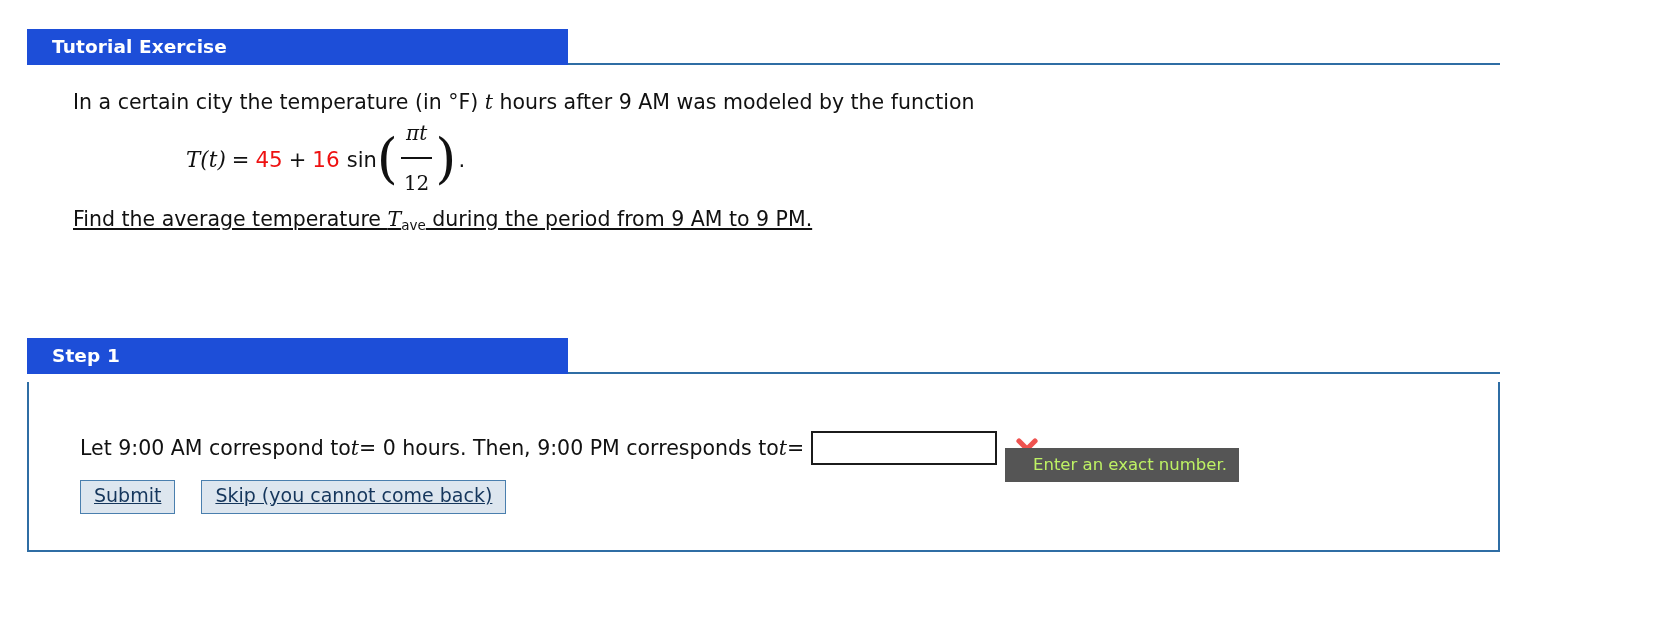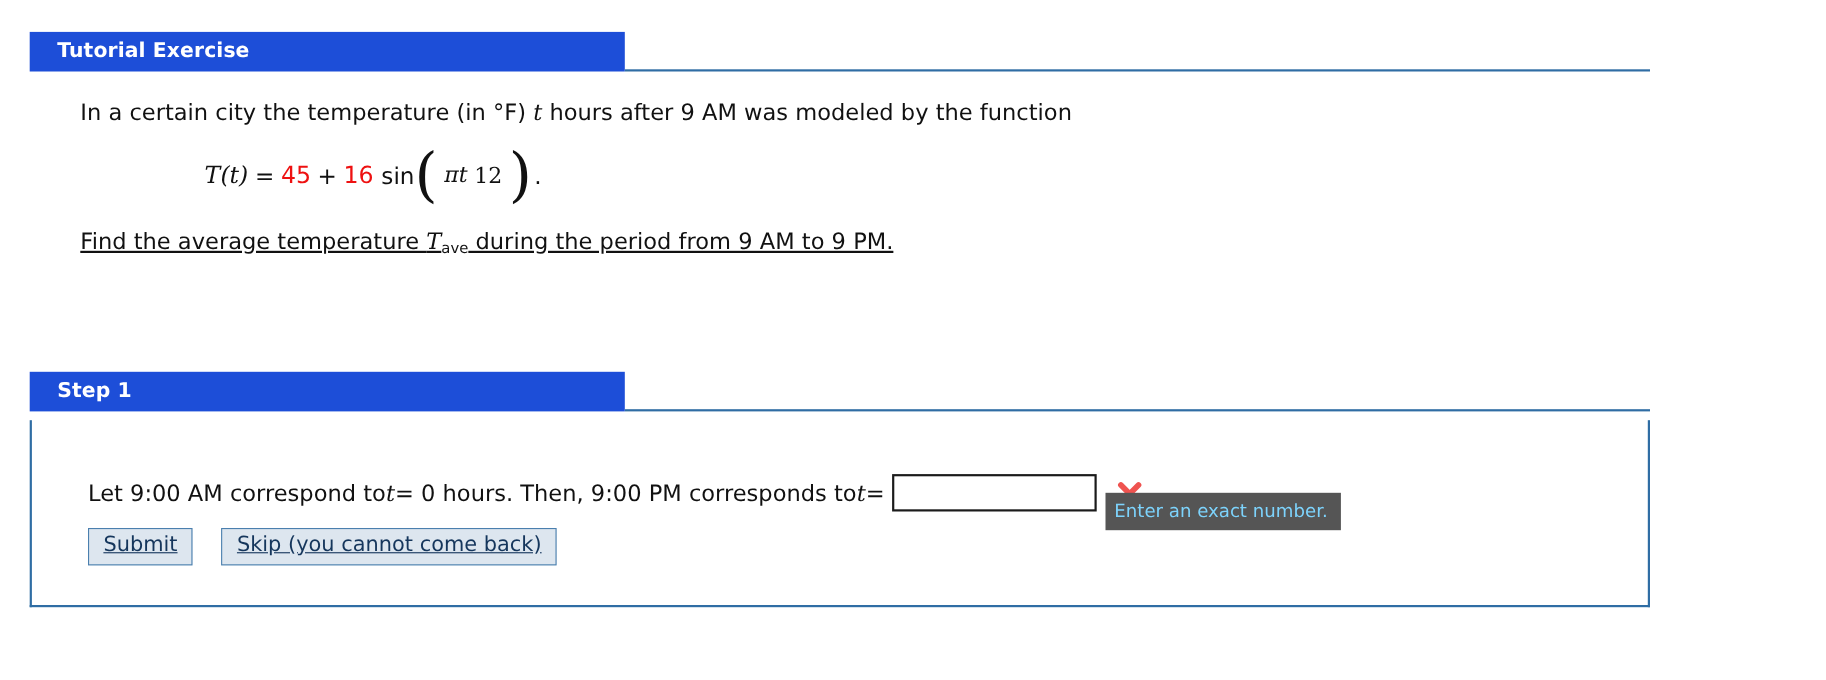--- a/index.html
+++ b/index.html
@@ -100,26 +100,27 @@
   .paren {
     font-size: 54px;
     line-height: 0.78;
     font-family: "DejaVu Serif", serif;
     color: #111;
     position: relative;
     top: -1px;
   }
   .frac {
     display: inline-flex;
-    flex-direction: row;
+    flex-direction: column;
     align-items: center;
     justify-content: center;
     padding: 0 3px;
     position: relative;
     top: -1px;
+    gap: 12px;
   }
   .frac .numer {
     font-family: "DejaVu Serif", serif;
     font-style: italic;
     font-size: 20px;
     padding: 0 3px 1px 3px;
     line-height: 1.05;
   }
   .frac .bar {
     width: 100%;
@@ -191,23 +192,23 @@
     position: relative;
     top: 1px;
   }
   .hours-lbl { padding-left: 6px; margin-top: 47px; }
 
   .tooltip {
     position: absolute;
     left: 976px;
     top: 66px;
     background: #555555;
-    color: #7dd3fc;
+    color: #bef264;
     font-size: 16.5px;
-    padding: 7px 12px 8px 8px;
+    padding: 7px 12px 8px 28px;
     white-space: nowrap;
   }
 
   .btn-row {
     position: absolute;
     left: 51px;
     top: 98px;
     display: flex;
     gap: 26px;
   }

